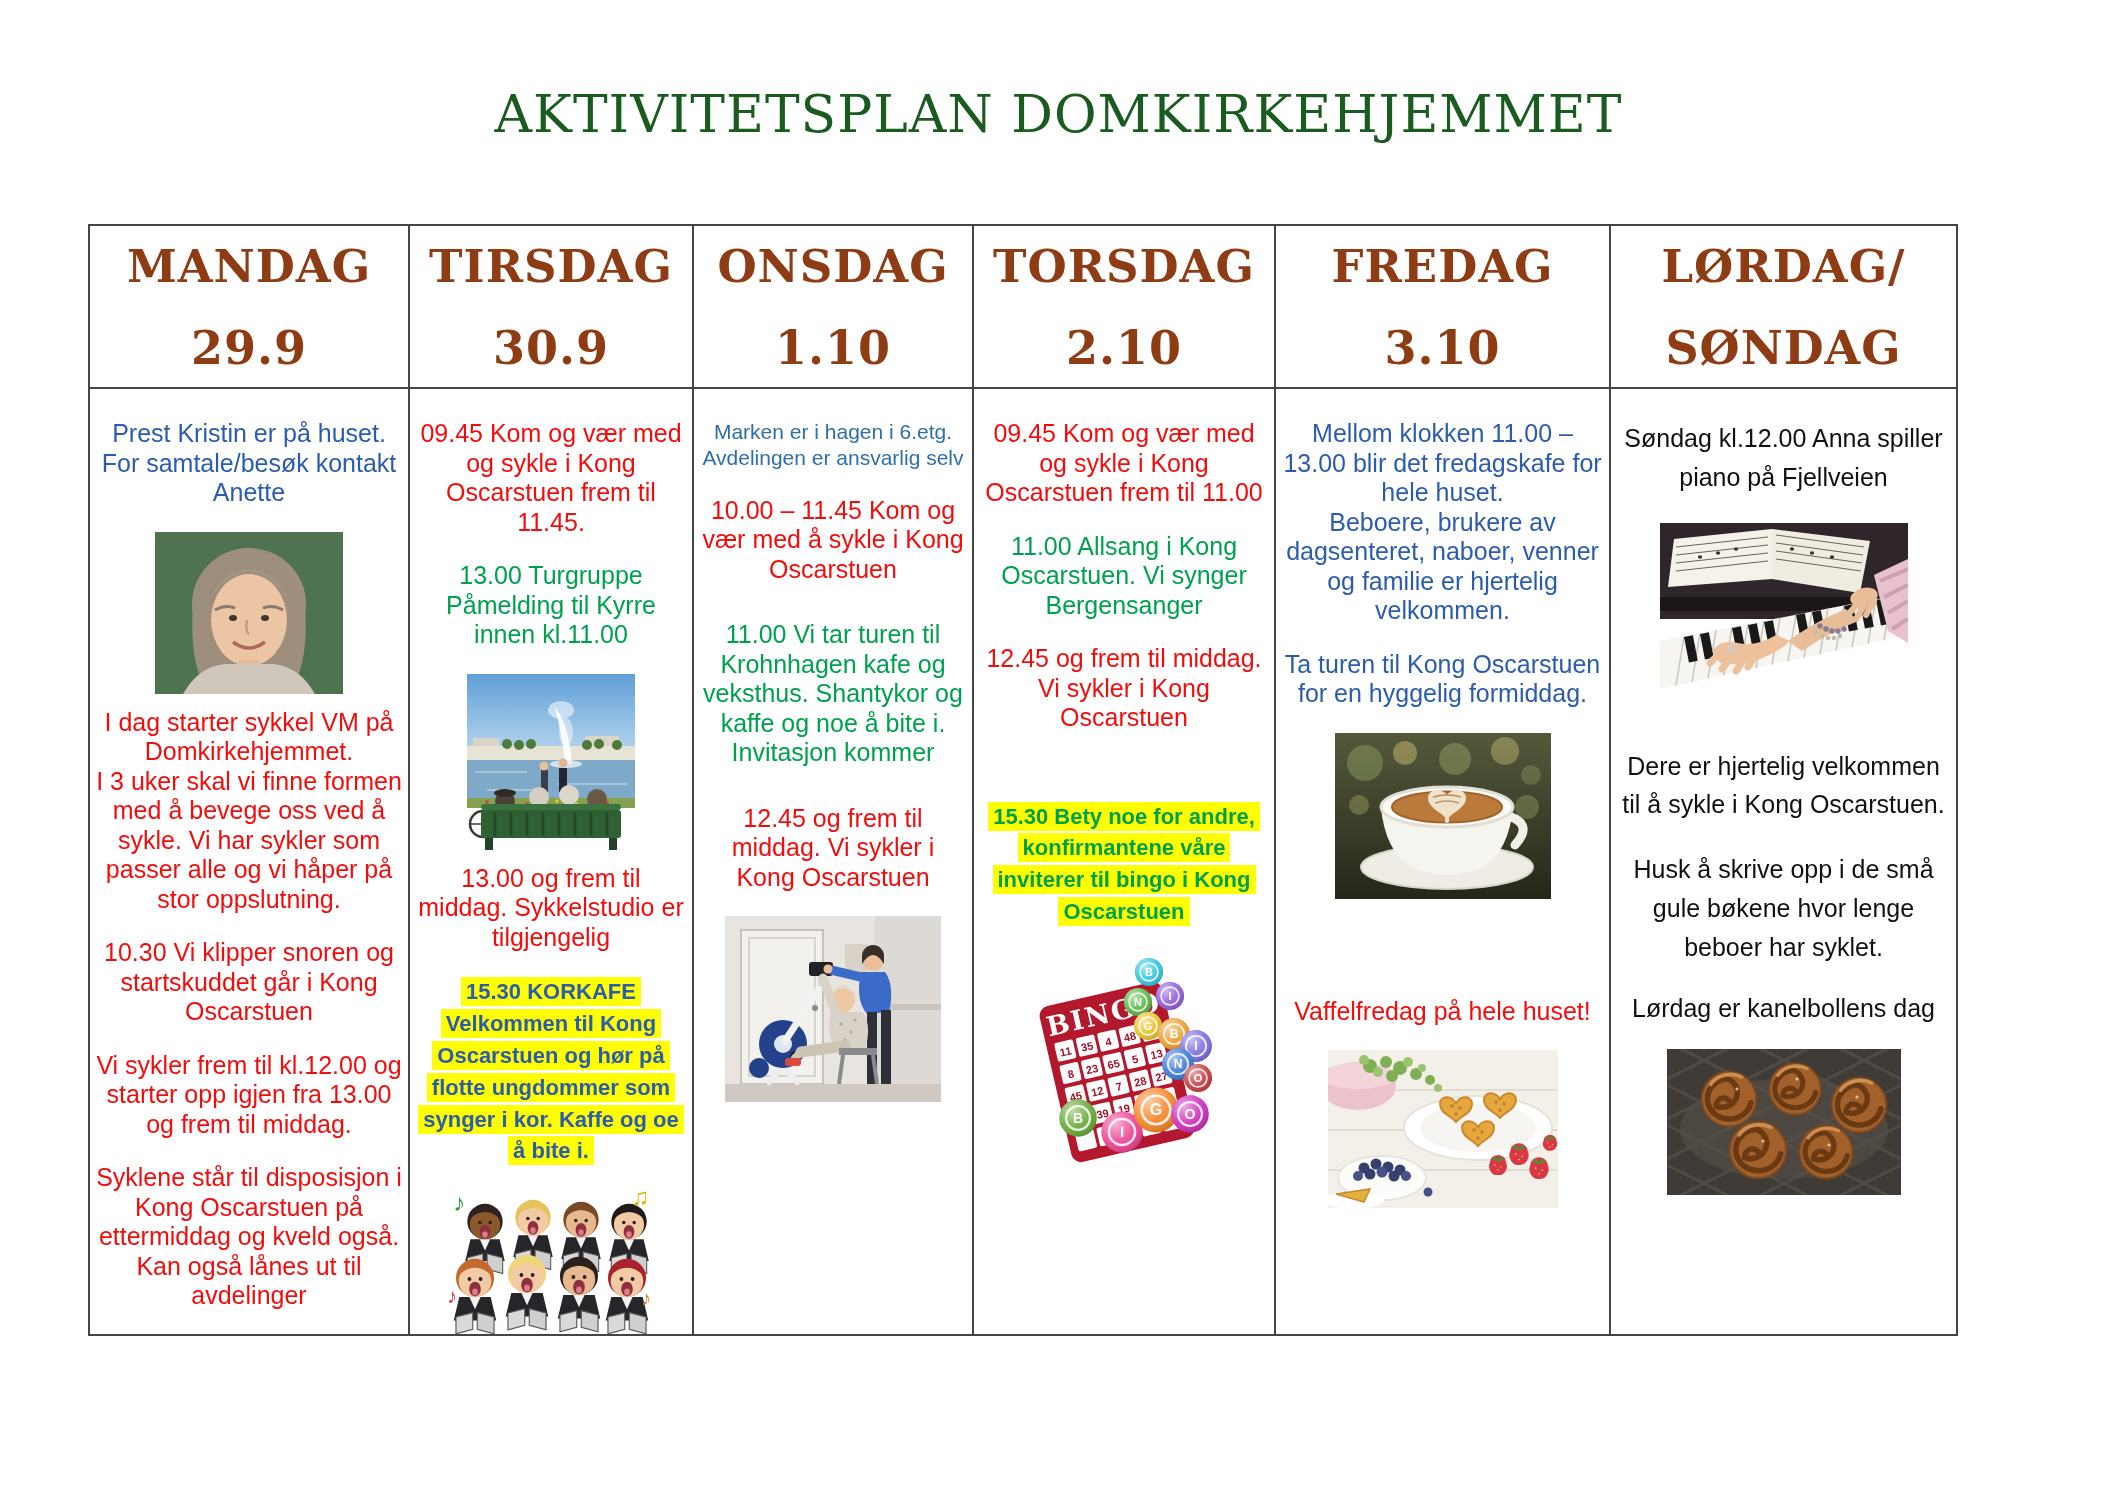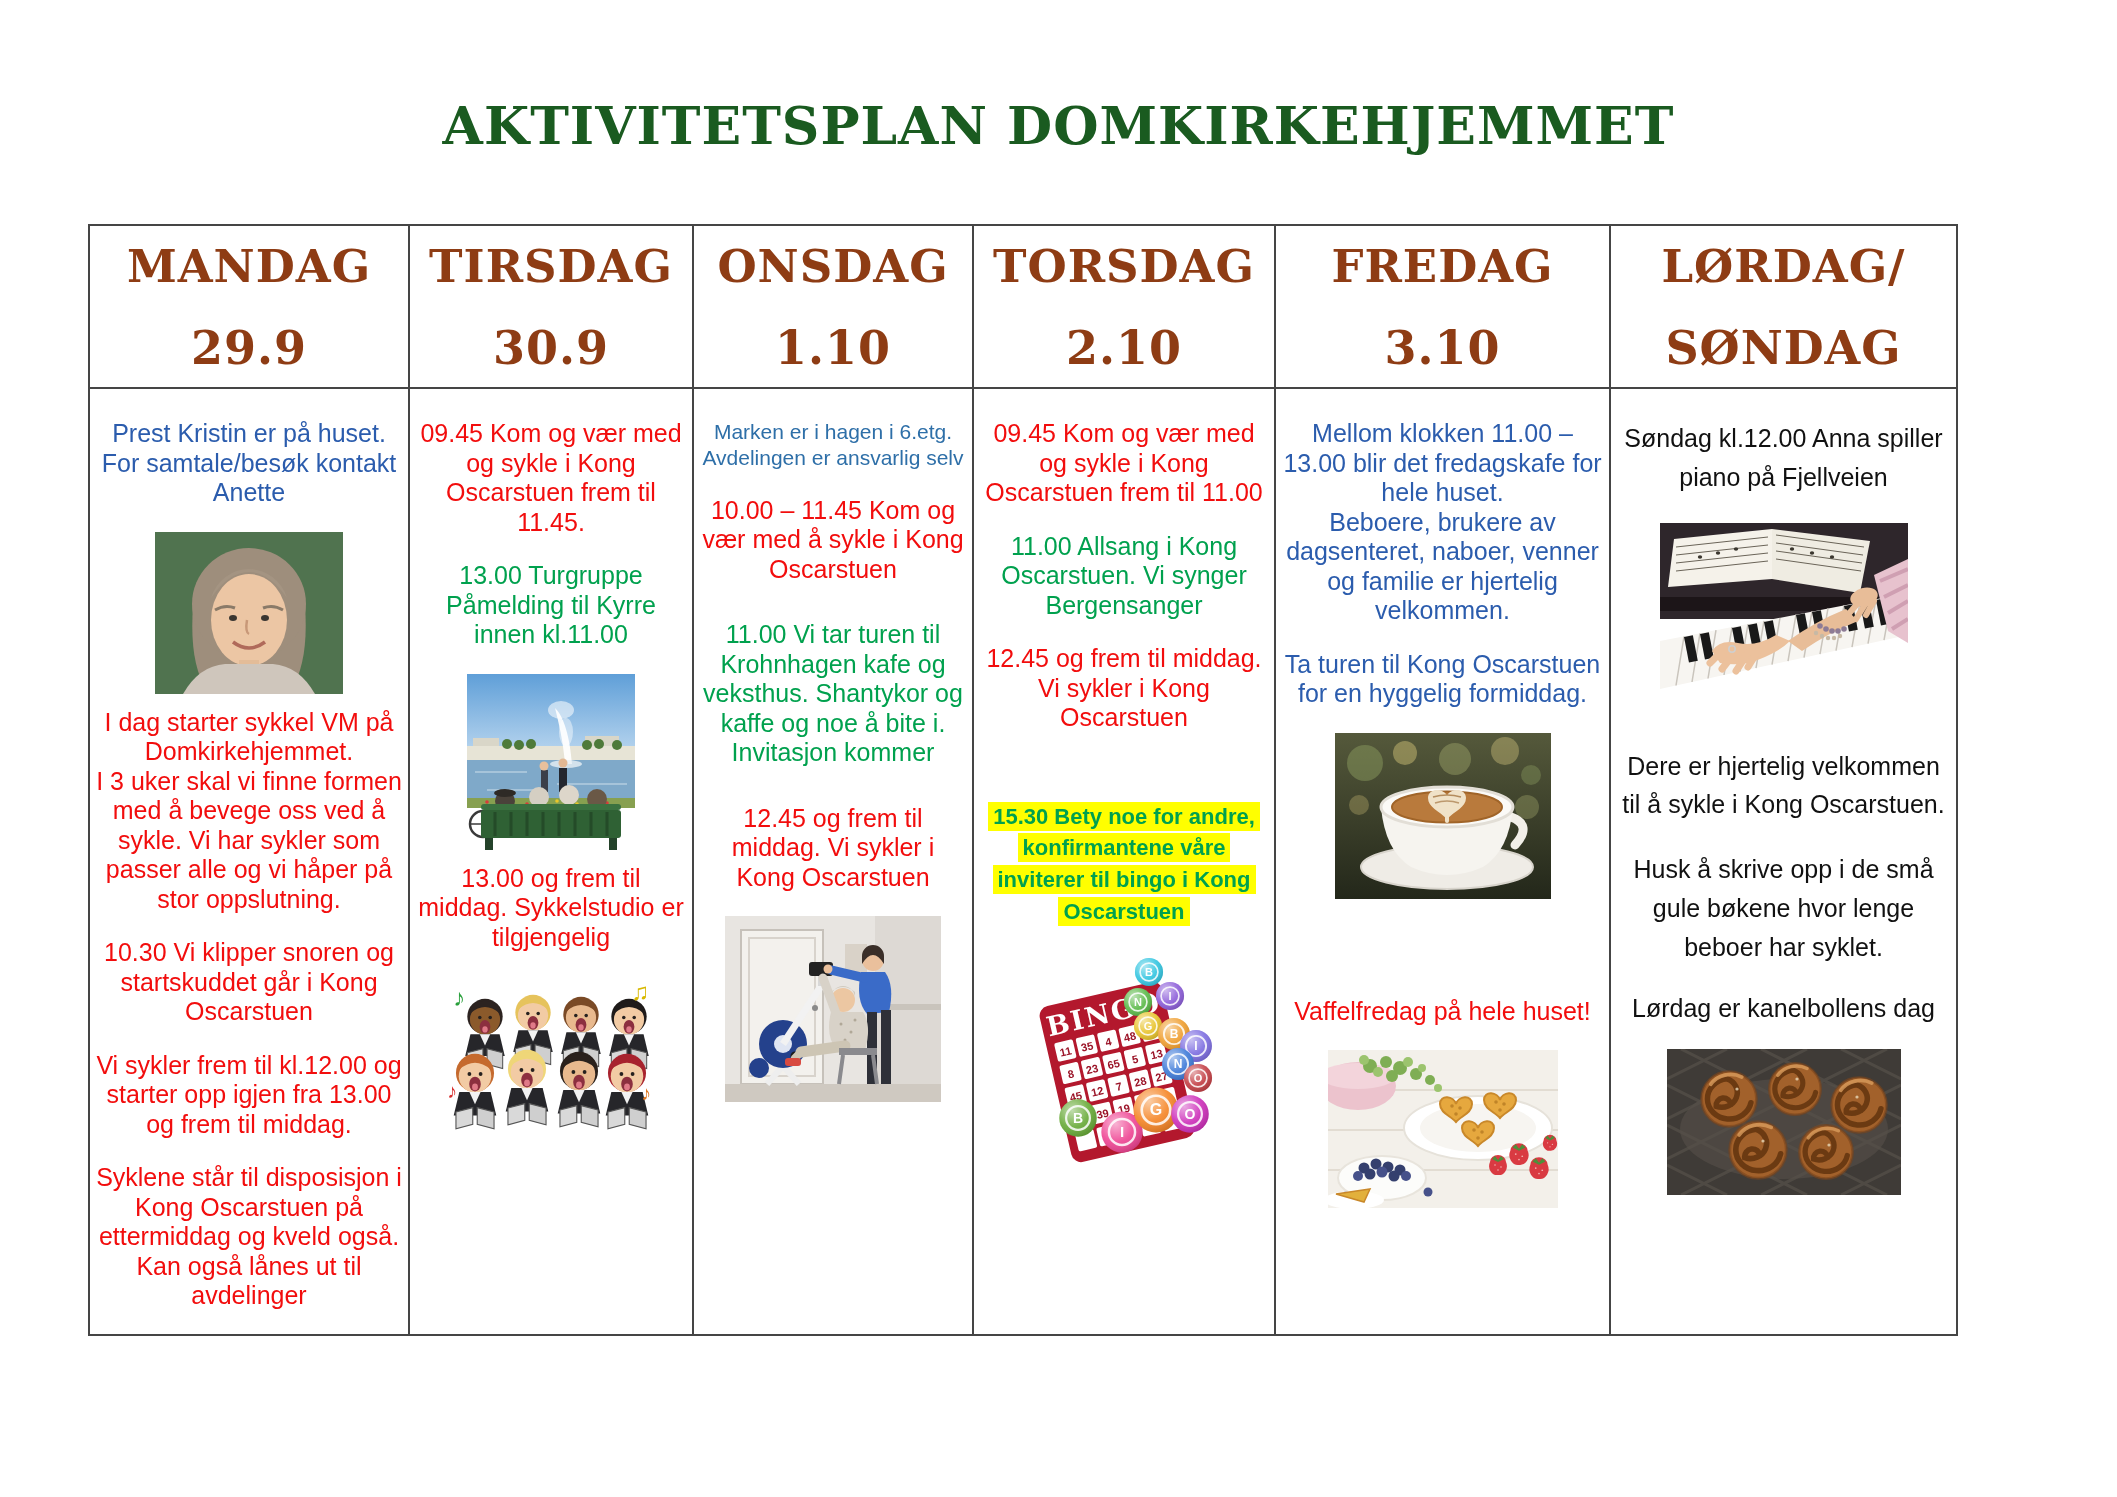--- a/index.html
+++ b/index.html
@@ -1,19 +1,19 @@
 <!DOCTYPE html>
 <html style="--title_green: #1a5b20; --day_brown: #8e3c14; --red: #f20d0d; --green: #00a14e; --blue: #2b5cad; --steel_blue: #2e6fa8; --black_text: #111111; --highlight_yellow: #ffff00; --table_border: #454545;"><head>
 <meta charset="utf-8">
 <style>
   html,body{margin:0;padding:0}
   body{width:2117px;height:1497px;background:#ffffff;position:relative;overflow:hidden;
        font-family:"Liberation Sans",sans-serif;}
-  .title{position:absolute;left:0;right:0;top:84px;text-align:center;margin:11px;
-         font-family:"DejaVu Serif",serif;font-weight:bold;font-size:52px;
+  .title{position:absolute;left:0;right:0;top:84px;text-align:center;margin:0;
+         font-family:"DejaVu Serif",serif;font-weight:normal;font-size:52px;
          letter-spacing:1px;color:var(--title_green,#1a5b20);}
   .plan{position:absolute;left:88px;top:224px;width:1866px;border:2px solid var(--table_border,#454545);background:#fff;}
   .hrow,.brow{display:grid;grid-template-columns:320px 284px 280px 302px 335px 345px;}
   .hcell{height:161px;border-right:2px solid var(--table_border,#454545);
          border-bottom:2px solid var(--table_border,#454545);text-align:center;}
   .hcell:last-child{border-right:none}
   .hname{font-family:"DejaVu Serif",serif;font-weight:bold;font-size:45px;
          color:var(--day_brown,#8e3c14);margin-top:14px;letter-spacing:1px;}
   .hdate{font-family:"DejaVu Serif",serif;font-weight:bold;font-size:46px;
          color:var(--day_brown,#8e3c14);margin-top:28px;letter-spacing:1px;}
@@ -142,20 +142,22 @@
     <rect x="88" y="130" width="28" height="18" fill="#4e4a44"></rect>
     <rect x="116" y="135" width="28" height="14" fill="#3e3a34"></rect>
     <rect x="14" y="130" width="140" height="6" rx="3" fill="#3a7240"></rect>
     <rect x="14" y="136" width="140" height="28" rx="3" fill="#2f6134"></rect>
     <path d="M28,138 V162 M44,138 V162 M60,138 V162 M76,138 V162 M92,138 V162 M108,138 V162 M124,138 V162 M140,138 V162" stroke="#244b28" stroke-width="3"></path>
     <rect x="18" y="164" width="8" height="12" fill="#24422a"></rect>
               <rect x="142" y="164" width="8" height="12" fill="#24422a"></rect>
   </svg>
 </div>
           <p class="blk red">13.00 og frem til middag. Sykkelstudio er tilgjengelig</p>
+          <p class="blk hlb"><span class="hl">15.30 KORKAFE
+Velkommen til Kong Oscarstuen og hør på flotte ungdommer som synger i kor. Kaffe og oe å bite i.</span></p>
           <div class="imgwrap">
   <svg width="212" height="170" viewBox="0 0 212 170">
     <use href="#sym-kid" x="14" y="4" width="52" height="101" style="--hair:#2c2320;--skin:#8b5a2b"></use>
     <use href="#sym-kid" x="62" y="0" width="52" height="101" style="--hair:#e6c35c;--skin:#f2cba4"></use>
     <use href="#sym-kid" x="110" y="2" width="52" height="101" style="--hair:#7a4a26;--skin:#e8b98e"></use>
     <use href="#sym-kid" x="158" y="4" width="52" height="101" style="--hair:#1f1b1a;--skin:#f2cba4"></use>
     <use href="#sym-kid" x="2" y="58" width="56" height="108" style="--hair:#c56a2e;--skin:#f2cba4"></use>
     <use href="#sym-kid" x="54" y="54" width="56" height="108" style="--hair:#efd678;--skin:#f2cba4"></use>
     <use href="#sym-kid" x="106" y="56" width="56" height="108" style="--hair:#2a211c;--skin:#e8b98e"></use>
     <use href="#sym-kid" x="154" y="58" width="56" height="108" style="--hair:#a8232e;--skin:#f2cba4"></use>

